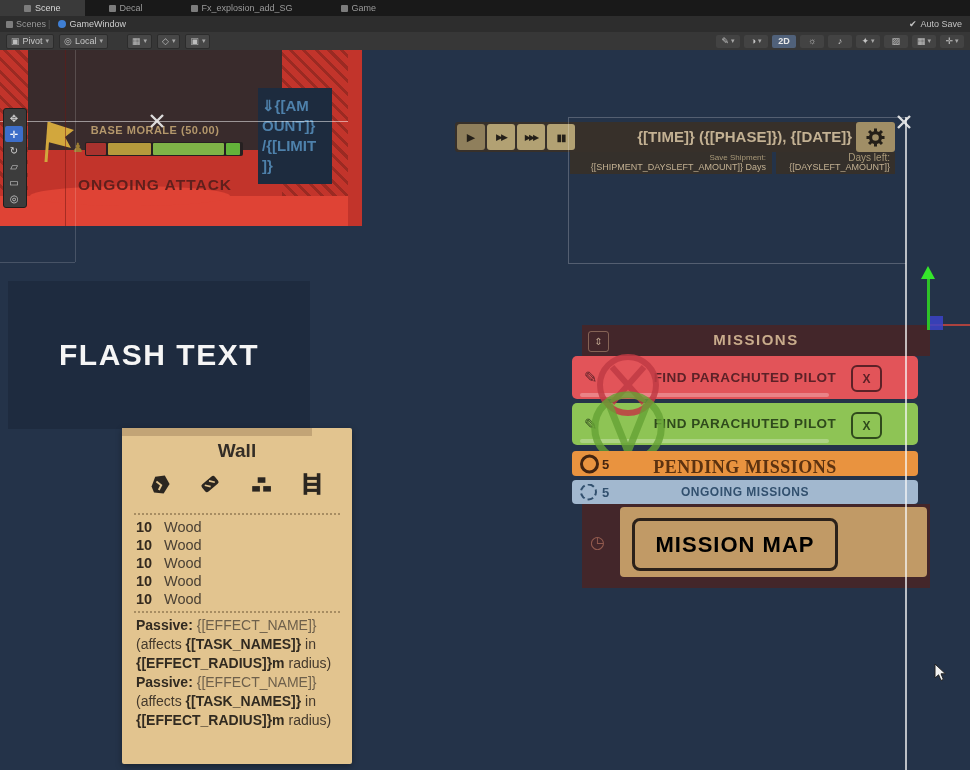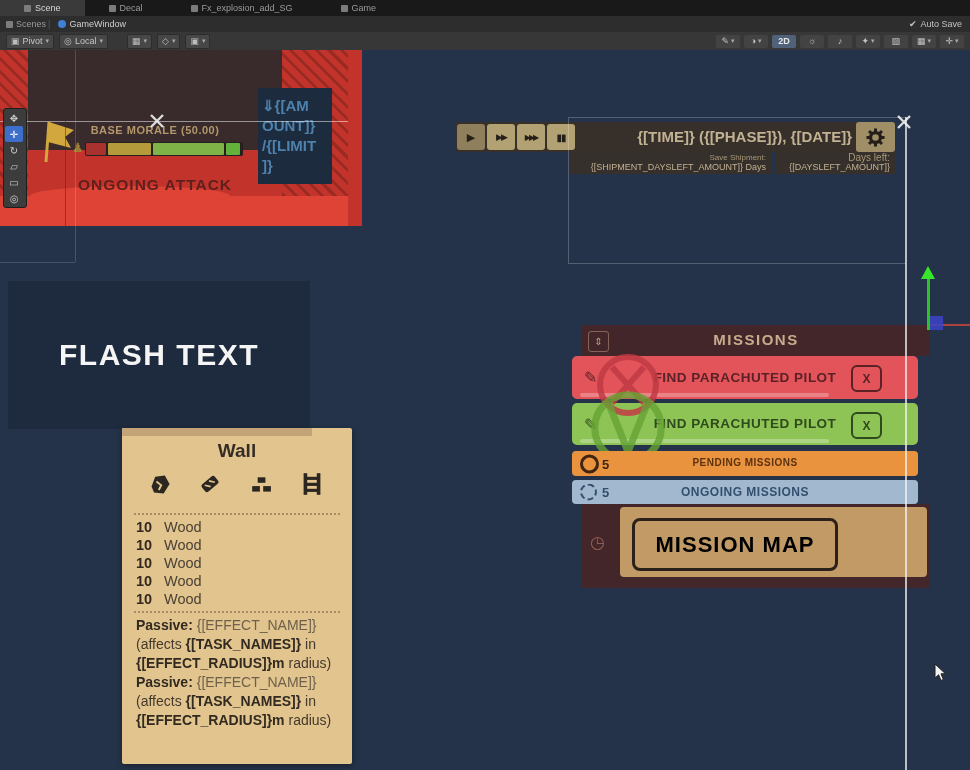--- a/index.html
+++ b/index.html
@@ -326,21 +326,21 @@
         <path d="M16 14 L48 50 M48 14 L16 50" stroke="#c13b44" stroke-width="6" fill="none"></path>
       </svg>
       <svg class="abs" style="left:18px;top:65px;opacity:.8;" width="76" height="76" viewBox="0 0 64 64">
         <circle cx="32" cy="32" r="28" fill="none" stroke="#66a335" stroke-width="6"></circle>
         <path d="M16 12 L32 52 L48 12" stroke="#66a335" stroke-width="6" fill="none"></path>
       </svg>
 
       <div class="mrow" style="top:126px;height:25px;background:var(--mission_orange);color:#5c3210;border-radius:4px;">
         <div class="ring" style="border:3px solid #432410;"></div>
         <div class="cnt" style="color:#432410;">5</div>
-        <div class="mlabel" style="top:6px;font-size:10px;">PENDING MISSIONS</div>
+        <div class="mlabel" style="top:6px;font-size:18px;font-family:Liberation Serif, serif;">PENDING MISSIONS</div>
       </div>
 
       <div class="mrow" style="top:155px;height:24px;background:var(--mission_blue);color:#32506e;border-radius:4px;">
         <div class="ring" style="border:2px dashed #32506e;"></div>
         <div class="cnt" style="color:#32506e;">5</div>
         <div class="mlabel" style="top:5px;font-size:12px;">ONGOING MISSIONS</div>
       </div>
     </div>
 
     <div class="abs" style="left:930px;top:274px;width:40px;height:1.5px;background:rgba(205,70,60,.8);"></div>

